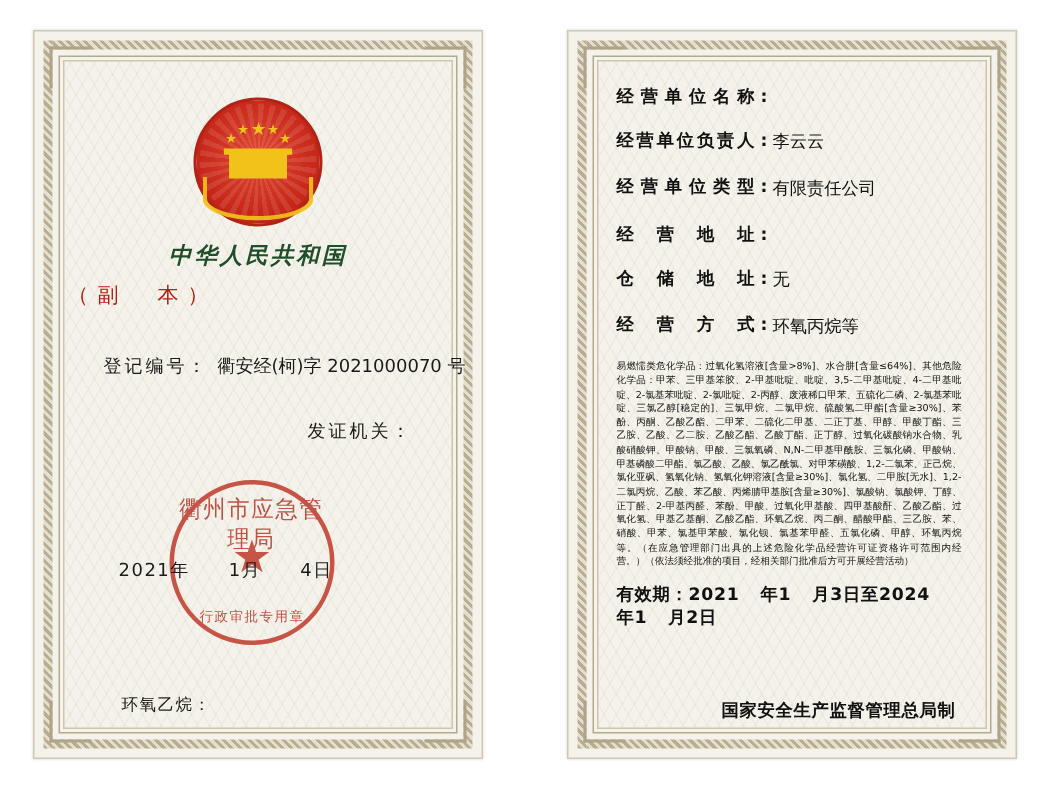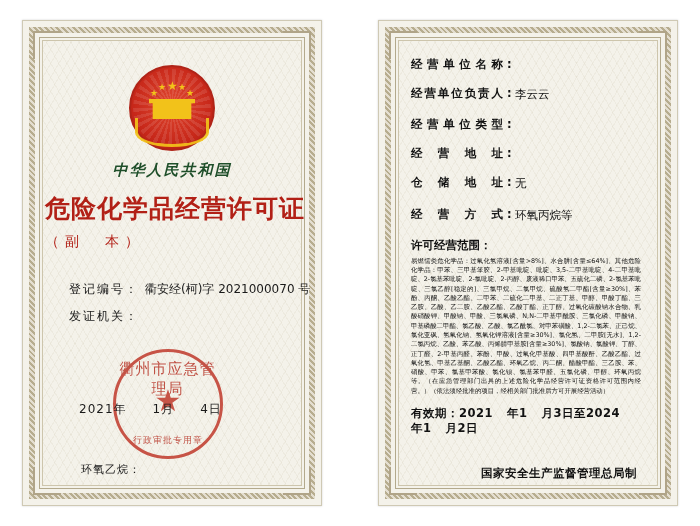--- a/index.html
+++ b/index.html
@@ -175,21 +175,21 @@
   }
 
   .field-row {
     display: flex;
     align-items: baseline;
     margin: 0 24px;
     font-size: 12px;
     color: #123;
   }
   .field-row.reg   { margin-top: 30px; }
-  .field-row.issue { margin-top: 10px; }
+  .field-row.issue { margin-top: 26px; justify-content: flex-end; }
   .field-label {
     color: #1a1a1a;
     letter-spacing: 2px;
     white-space: nowrap;
   }
   .field-value {
     margin-left: 6px;
     color: #1a1a1a;
     white-space: nowrap;
   }
@@ -344,21 +344,20 @@
           <span class="star s1">★</span>
           <span class="star s2">★</span>
           <span class="star s3">★</span>
           <span class="star s4">★</span>
         </div>
         <div class="gate"></div>
         <div class="ears"></div>
       </div>
 
       <div class="country">中华人民共和国</div>
-      <div class="cert-title">危险化学品经营许可证</div>
       <div class="cert-subtitle">（副　本）</div>
 
       <div class="field-row reg">
         <span class="field-label">登记编号：</span>
         <span class="field-value">衢安经(柯)字 2021000070 号</span>
       </div>
 
       <div class="field-row issue">
         <span class="field-label">发证机关：</span>
       </div>
@@ -399,20 +398,21 @@
 
         <div class="info-row">
           <span class="info-label">经营单位负责人</span>
           <span class="info-colon">:</span>
           <span class="info-value">李云云</span>
         </div>
 
         <div class="info-row">
           <span class="info-label">经营单位类型</span>
           <span class="info-colon">:</span>
+          <span class="info-value">有限责任公司</span>
         </div>
 
         <div class="info-row">
           <span class="info-label">经营地址</span>
           <span class="info-colon">:</span>
         </div>
 
         <div class="info-row">
           <span class="info-label">仓储地址</span>
           <span class="info-colon">:</span>
@@ -420,21 +420,20 @@
         </div>
 
         <div class="info-row">
           <span class="info-label">经营方式</span>
           <span class="info-colon">:</span>
           <span class="info-value">环氧丙烷等</span>
         </div>
 
       </div>
 
-      <div class="scope-label">许可经营范围：</div>
       <div class="scope-text">易燃懦类危化学品：过氧化氢溶液[含量&gt;8%]、水合肼[含量≤64%]、其他危险化学品：甲苯、三甲基笨胶、2-甲基吡啶、吡啶、3,5-二甲基吡啶、4-二甲基吡啶、2-氯基苯吡啶、2-氯吡啶、2-丙醇、废液稀口甲苯、五硫化二磷、2-氯基苯吡啶、三氯乙醇[稳定的]、三氯甲烷、二氯甲烷、硫酸氢二甲酯[含量≥30%]、苯酚、丙酮、乙酸乙酯、二甲苯、二硫化二甲基、二正丁基、甲醇、甲酸丁酯、三乙胺、乙酸、乙二胺、乙酸乙酯、乙酸丁酯、正丁醇、过氧化碳酸钠水合物、乳酸硝酸钾、甲酸钠、甲酸、三氯氧磷、N,N-二甲基甲酰胺、三氯化磷、甲酸钠、甲基磷酸二甲酯、氯乙酸、乙酸、氯乙酰氯、对甲苯磺酸、1,2-二氯苯、正己烷、氯化亚砜、氢氧化钠、氢氧化钾溶液[含量≥30%]、氯化氢、二甲胺[无水]、1,2-二氯丙烷、乙酸、苯乙酸、丙烯腈甲基胺[含量≥30%]、氯酸钠、氯酸钾、丁醇、正丁醛、2-甲基丙醛、苯酚、甲酸、过氧化甲基酸、四甲基酸酐、乙酸乙酯、过氧化氢、甲基乙基酮、乙酸乙酯、环氧乙烷、丙二酮、醋酸甲酯、三乙胺、苯、硝酸、甲苯、氯基甲苯酸、氯化钡、氯基苯甲醛、五氯化磷、甲醇、环氧丙烷等。（在应急管理部门出具的上述危险化学品经营许可证资格许可范围内经营。）（依法须经批准的项目，经相关部门批准后方可开展经营活动）</div>
 
       <div class="validity">
         <span>有效期：</span><span>2021</span><span class="v-gap"></span><span>年</span><span>1</span><span class="v-gap"></span><span>月</span><span>3</span><span>日至</span><span>2024</span><span class="v-gap"></span><span>年</span><span>1</span><span class="v-gap"></span><span>月</span><span>2</span><span>日</span>
       </div>
 
       <div class="issuer">国家安全生产监督管理总局制</div>
     </div>
   </div>
 

